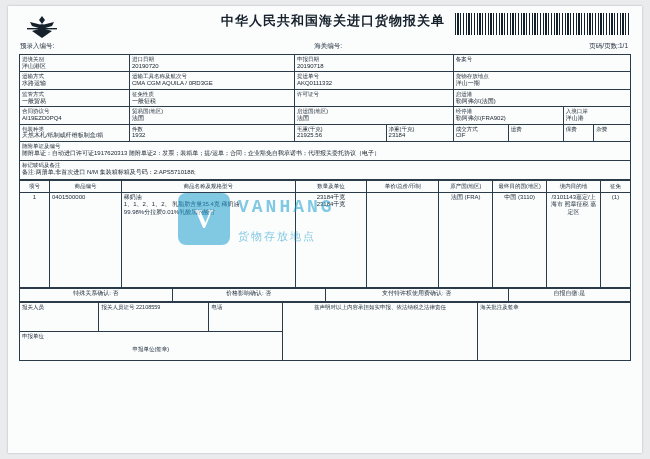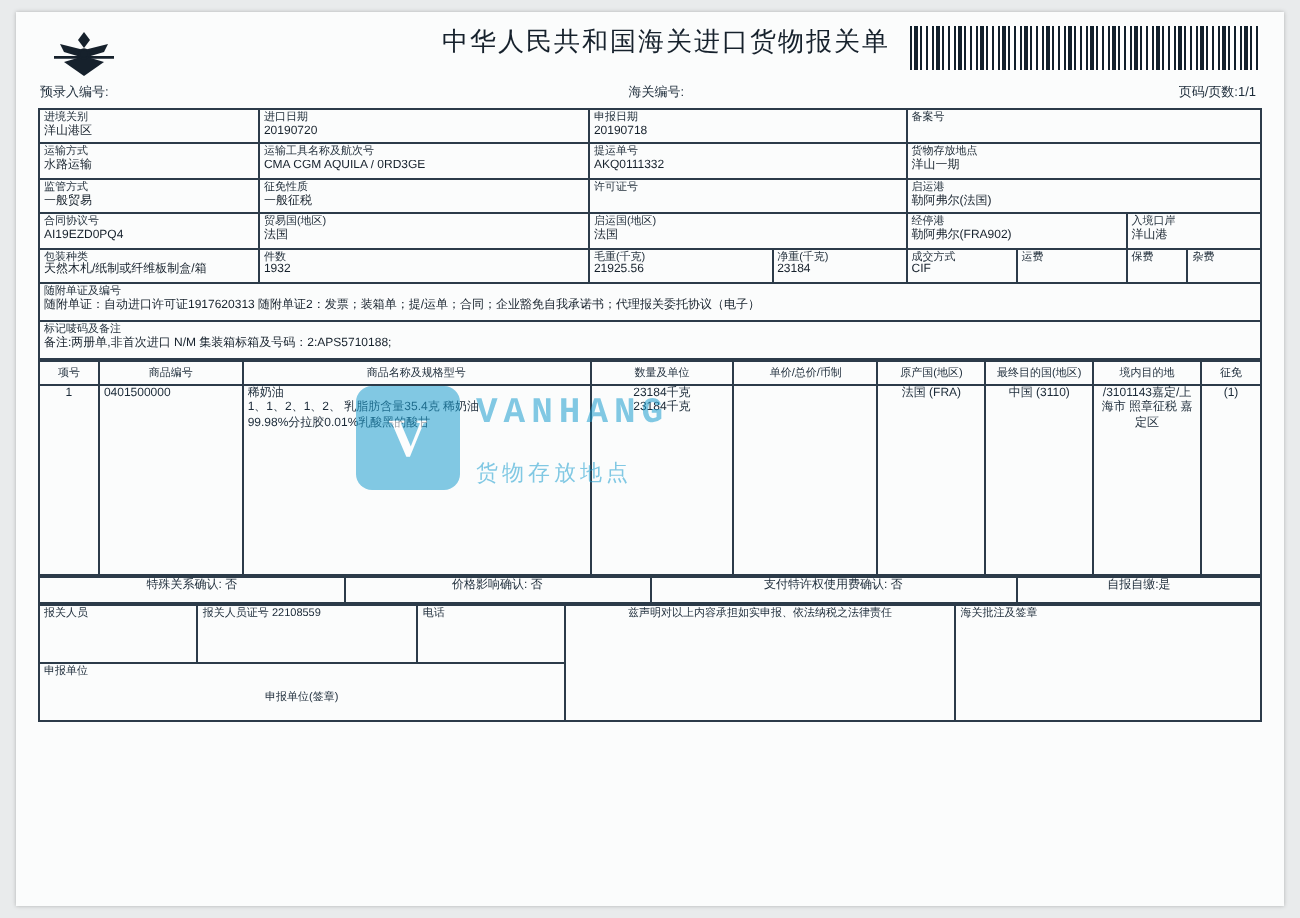--- a/index.html
+++ b/index.html
@@ -28,21 +28,21 @@
     position:relative;
     height:36px;
   }
   .logo{
     position:absolute;left:14px;top:8px;width:40px;height:26px;
   }
   .doc-title{
     position:absolute;left:0;right:0;top:6px;
     text-align:center;
     font-size:13px;
-    font-weight:normal;
+    font-weight:bold;
     letter-spacing:1px;
     color:#16212c;
     margin-left:16px;
   }
   .barcode{
     position:absolute;right:12px;top:7px;
     width:175px;height:22px;
     background:repeating-linear-gradient(90deg,
       #12202c 0px,#12202c 1px,#fff 1px,#fff 2px,
       #12202c 2px,#12202c 4px,#fff 4px,#fff 5px,

